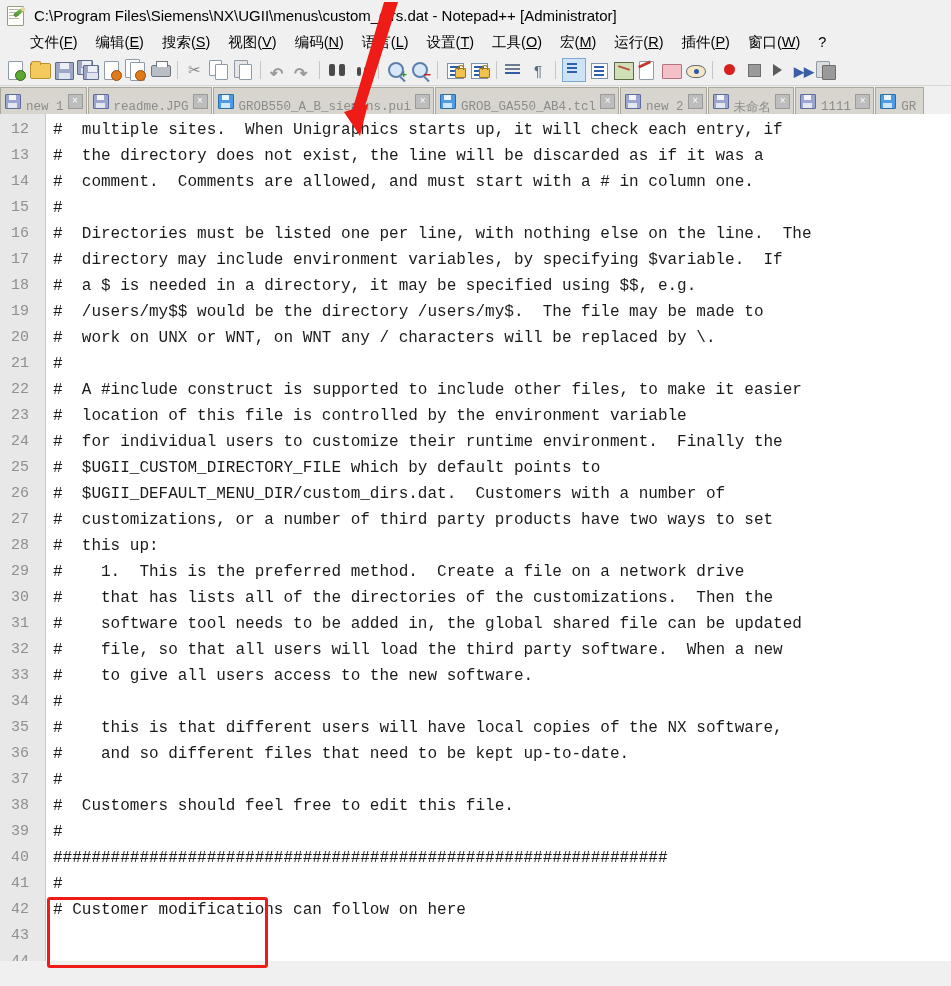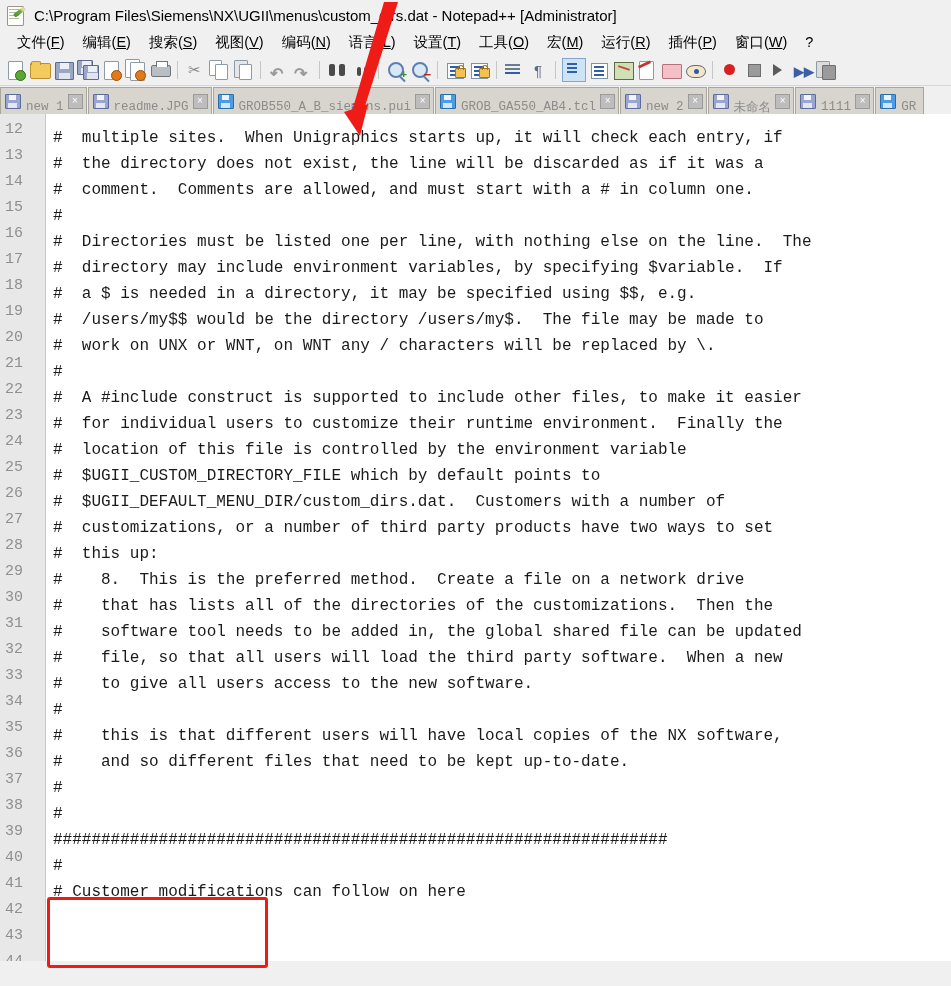--- a/index.html
+++ b/index.html
@@ -32,21 +32,21 @@
     background:linear-gradient(90deg,#4f8f36 0%,#63b143 60%,#f2d68a 78%,#cfcfcf 100%);
     transform:rotate(-38deg);border-radius:1px;
   }
   .title-text{
     font-size:15px;color:#000;white-space:nowrap;letter-spacing:0px;
   }
 
   
   .menubar{
     height:25px;display:flex;align-items:center;
-    background:#f0f0f0;padding-left:8px;
+    background:#f0f0f0;padding-left:21px;
   }
   .menu-item{
     font-size:14.5px;color:#000;padding:2px 9px 3px 9px;white-space:nowrap;cursor:default;
   }
   .menu-item .mn{text-decoration:underline;}
 
   
   .toolbar{
     height:30px;display:flex;align-items:center;
     background:#f0f0f0;padding-left:5px;gap:2px;
@@ -119,23 +119,23 @@
   
   .editor{
     position:relative;height:847px;background:#ffffff;display:flex;overflow:hidden;
   }
   .gutter{
     width:46px;flex:none;background:#e8e8e8;
     border-right:1px solid #c8c8c8;
     font-family:"Liberation Mono", monospace;font-size:15px;color:#8f8f8f;
     text-align:right;padding-top:3px;box-sizing:border-box;
   }
-  .gutter .ln{height:26px;line-height:26px;padding-right:22px;}
+  .gutter .ln{height:26px;line-height:26px;padding-right:16px;}
   .code{
-    flex:1;position:relative;padding-top:11px;overflow:hidden;
+    flex:1;position:relative;padding-top:3px;overflow:hidden;
     font-family:"Liberation Mono", monospace;font-size:16px;color:#1a1a1a;
   }
   .code .row{height:26px;line-height:26px;white-space:pre;padding-left:7px;}
 
   
   .redbox{
     position:absolute;left:47px;top:897px;width:221px;height:71px;
     border:3px solid #ee1b16;border-radius:3px;pointer-events:none;box-sizing:border-box;
   }
   
@@ -378,35 +378,36 @@
         <div class="row">#  the directory does not exist, the line will be discarded as if it was a</div>
         <div class="row">#  comment.  Comments are allowed, and must start with a # in column one.</div>
         <div class="row">#</div>
         <div class="row">#  Directories must be listed one per line, with nothing else on the line.  The</div>
         <div class="row">#  directory may include environment variables, by specifying $variable.  If</div>
         <div class="row">#  a $ is needed in a directory, it may be specified using $$, e.g.</div>
         <div class="row">#  /users/my$$ would be the directory /users/my$.  The file may be made to</div>
         <div class="row">#  work on UNX or WNT, on WNT any / characters will be replaced by \.</div>
         <div class="row">#</div>
         <div class="row">#  A #include construct is supported to include other files, to make it easier</div>
+        <div class="row">#  location of this file is controlled by the environment variable</div>
         <div class="row">#  for individual users to customize their runtime environment.  Finally the</div>
-        <div class="row">#  location of this file is controlled by the environment variable</div>
         <div class="row">#  $UGII_CUSTOM_DIRECTORY_FILE which by default points to</div>
         <div class="row">#  $UGII_DEFAULT_MENU_DIR/custom_dirs.dat.  Customers with a number of</div>
         <div class="row">#  customizations, or a number of third party products have two ways to set</div>
         <div class="row">#  this up:</div>
-        <div class="row">#    8.  This is the preferred method.  Create a file on a network drive</div>
+        <div class="row">#    1.  This is the preferred method.  Create a file on a network drive</div>
         <div class="row">#    that has lists all of the directories of the customizations.  Then the</div>
         <div class="row">#    software tool needs to be added in, the global shared file can be updated</div>
         <div class="row">#    file, so that all users will load the third party software.  When a new</div>
         <div class="row">#    to give all users access to the new software.</div>
         <div class="row">#</div>
         <div class="row">#    this is that different users will have local copies of the NX software,</div>
         <div class="row">#    and so different files that need to be kept up-to-date.</div>
         <div class="row">#</div>
+        <div class="row">#  Customers should feel free to edit this file.</div>
         <div class="row">#</div>
         <div class="row">################################################################</div>
         <div class="row">#</div>
         <div class="row"># Customer modifications can follow on here</div>
       </div>
   </div>
 
   <div class="redbox"></div>
   <svg class="arrow-svg" width="180" height="180">
     <polygon points="44,2 58,2 18,128 10,118" fill="#ee1b16"></polygon>

